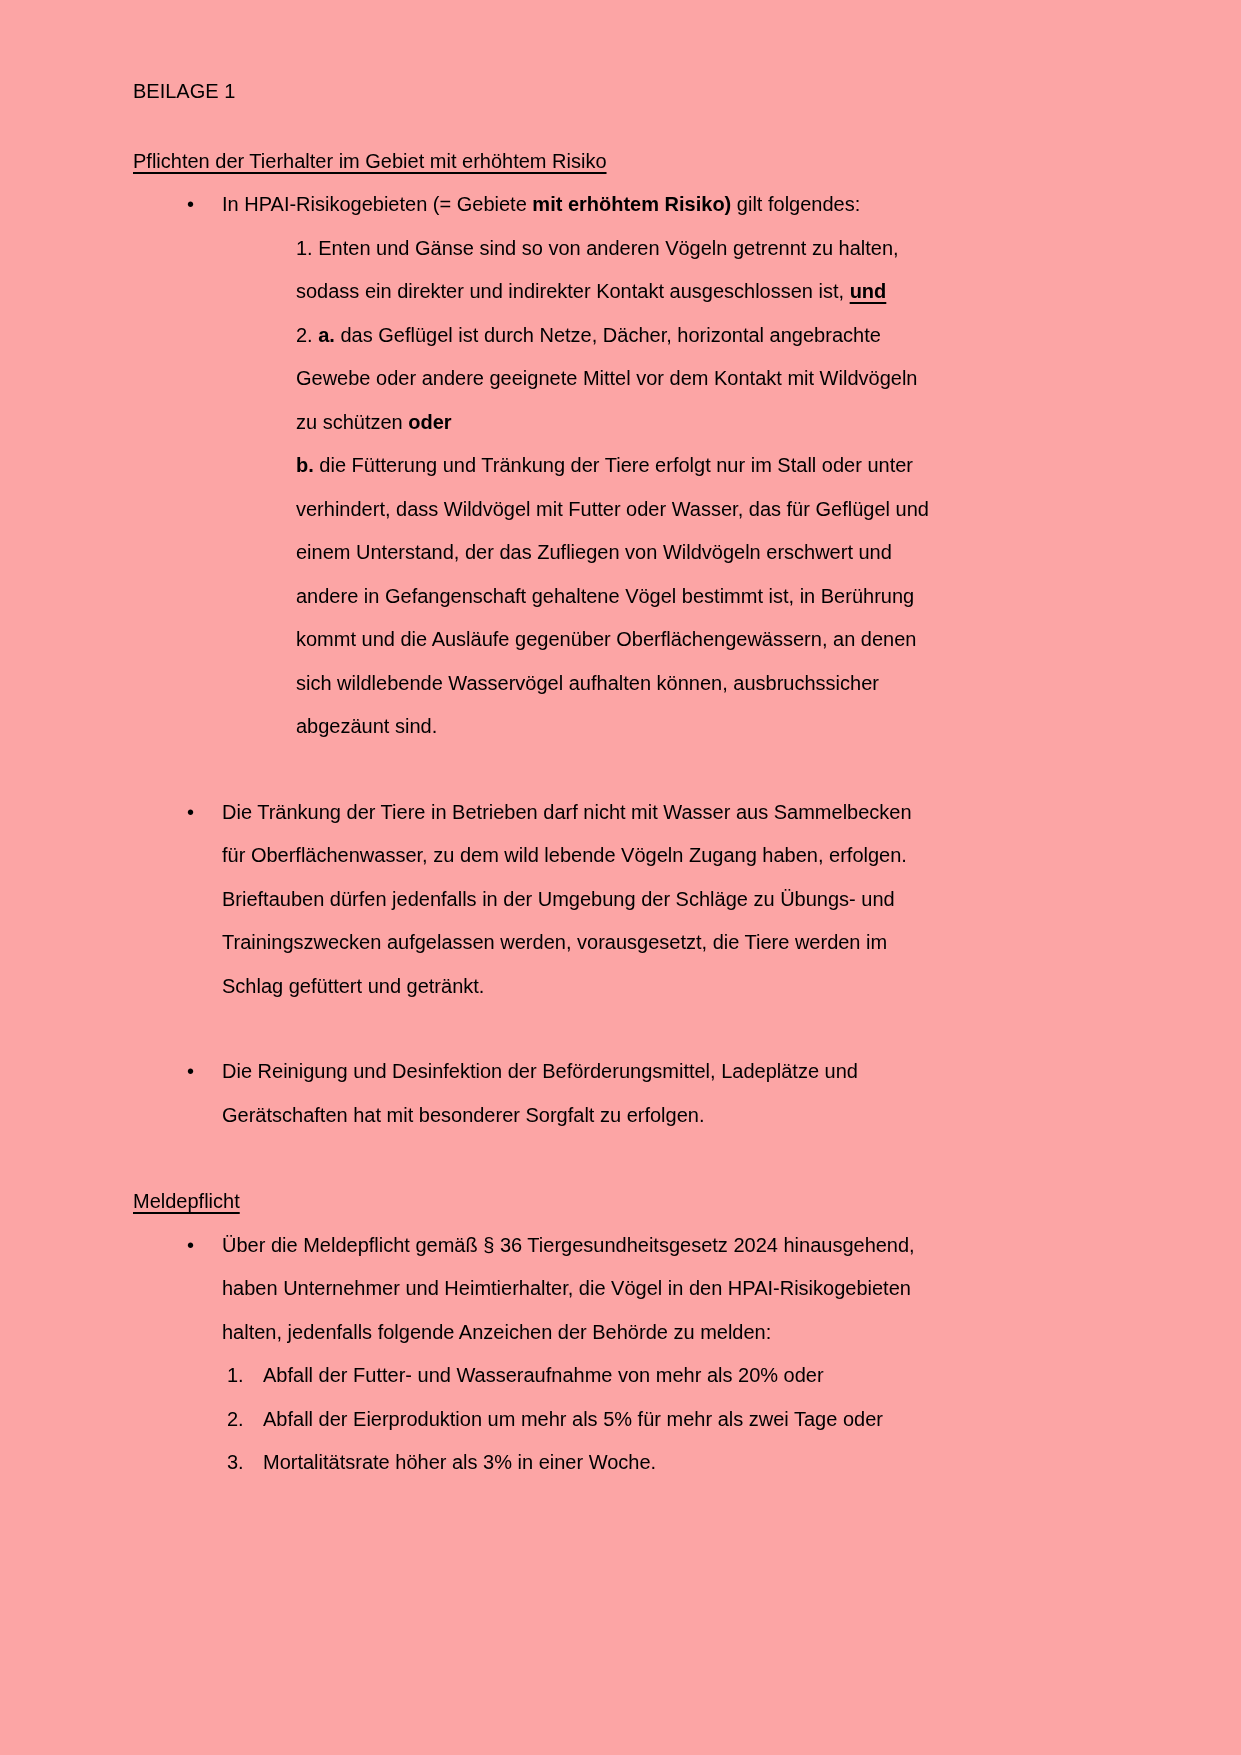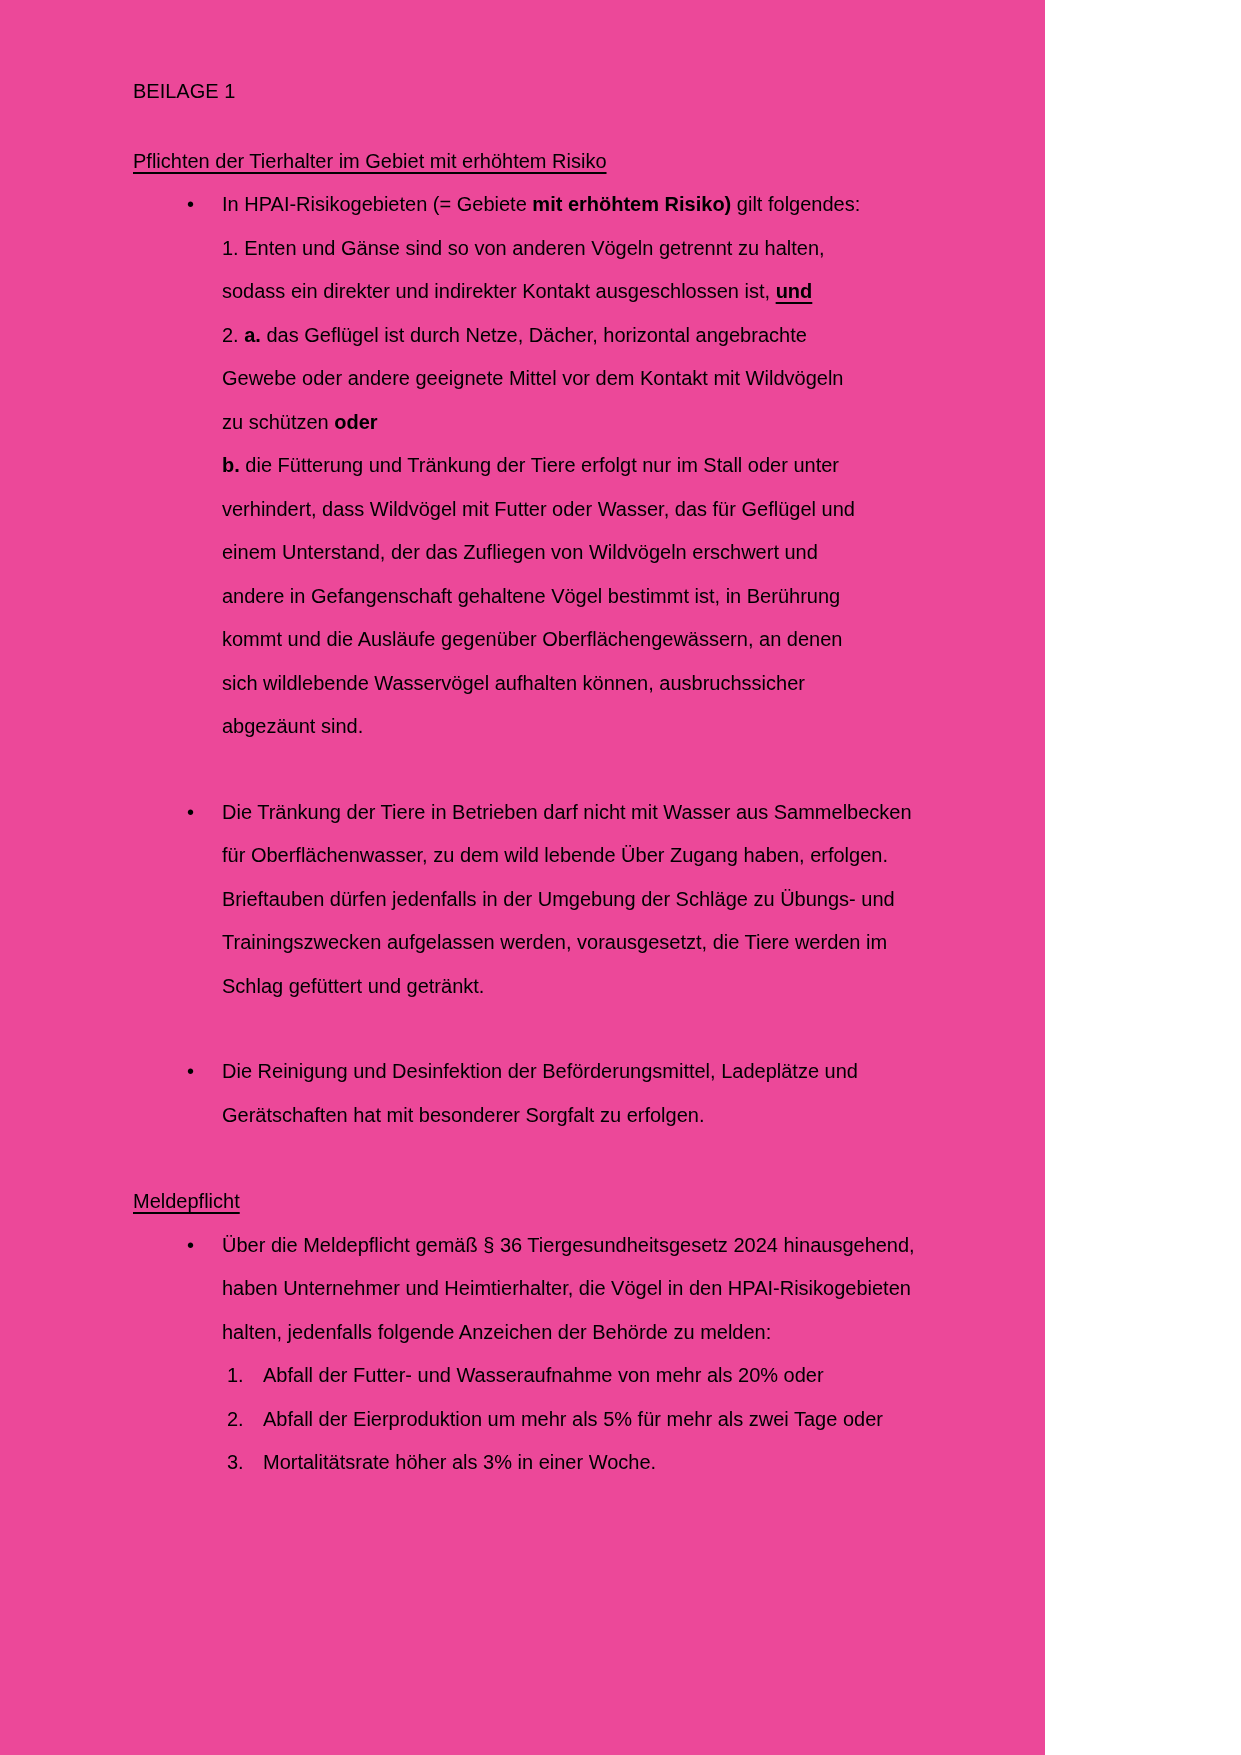--- a/index.html
+++ b/index.html
@@ -13,24 +13,24 @@
     height: 1755px;
     overflow: hidden;
     font-family: "Liberation Sans", "DejaVu Sans", sans-serif;
     font-size: 20px;
     line-height: 43.5px;
     color: #000000;
     -webkit-font-smoothing: antialiased;
   }
   .page {
     box-sizing: border-box;
-    width: 1045px;
+    width: 1241px;
     height: 1755px;
     padding: 70px 24px 0 133px;
-    background: #ec4899;
+    background: #fca5a5;
   }
   .line { white-space: nowrap; }
 
   .heading { font-weight: 400; }
   .heading .hu,
   .bu {
     text-decoration: underline;
     text-decoration-thickness: 2px;
     text-underline-offset: 4px;
   }
@@ -43,21 +43,21 @@
     position: relative;
     padding-left: 89px;
   }
   .bullet > .marker {
     position: absolute;
     left: 54px;
     top: 0;
     width: 20px;
     text-align: left;
   }
-  .sub { }
+  .sub { margin-left: 74px; }
 
   .bullet2 { margin-top: 42px; }
   .bullet3 { margin-top: 42px; }
   .heading2 { margin-top: 43px; }
 
   .numli {
     position: relative;
     padding-left: 130px;
   }
   .numli > .num {
@@ -90,21 +90,21 @@
       <div class="line">andere in Gefangenschaft gehaltene Vögel bestimmt ist, in Berührung</div>
       <div class="line">kommt und die Ausläufe gegenüber Oberflächengewässern, an denen</div>
       <div class="line">sich wildlebende Wasservögel aufhalten können, ausbruchssicher</div>
       <div class="line">abgezäunt sind.</div>
     </div>
   </div>
 
   <div class="bullet bullet2">
     <span class="marker">•</span>
     <div class="line">Die Tränkung der Tiere in Betrieben darf nicht mit Wasser aus Sammelbecken</div>
-    <div class="line">für Oberflächenwasser, zu dem wild lebende Über Zugang haben, erfolgen.</div>
+    <div class="line">für Oberflächenwasser, zu dem wild lebende Vögeln Zugang haben, erfolgen.</div>
     <div class="line">Brieftauben dürfen jedenfalls in der Umgebung der Schläge zu Übungs- und</div>
     <div class="line">Trainingszwecken aufgelassen werden, vorausgesetzt, die Tiere werden im</div>
     <div class="line">Schlag gefüttert und getränkt.</div>
   </div>
 
   <div class="bullet bullet3">
     <span class="marker">•</span>
     <div class="line">Die Reinigung und Desinfektion der Beförderungsmittel, Ladeplätze und</div>
     <div class="line">Gerätschaften hat mit besonderer Sorgfalt zu erfolgen.</div>
   </div>

